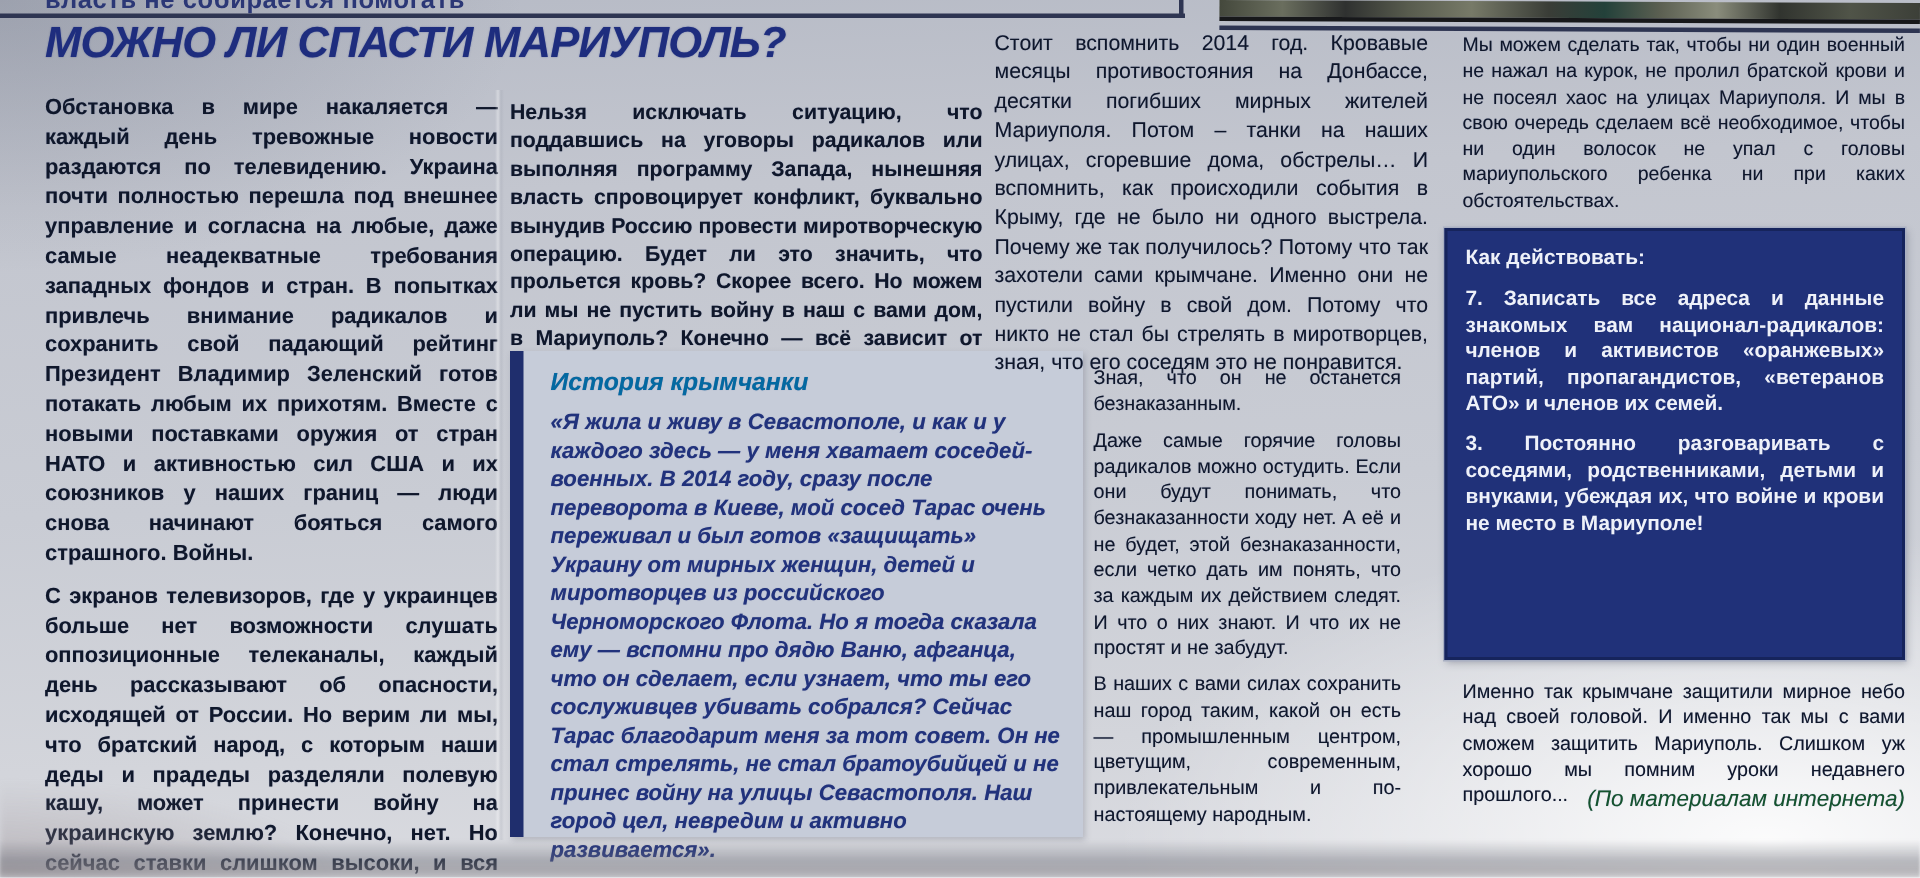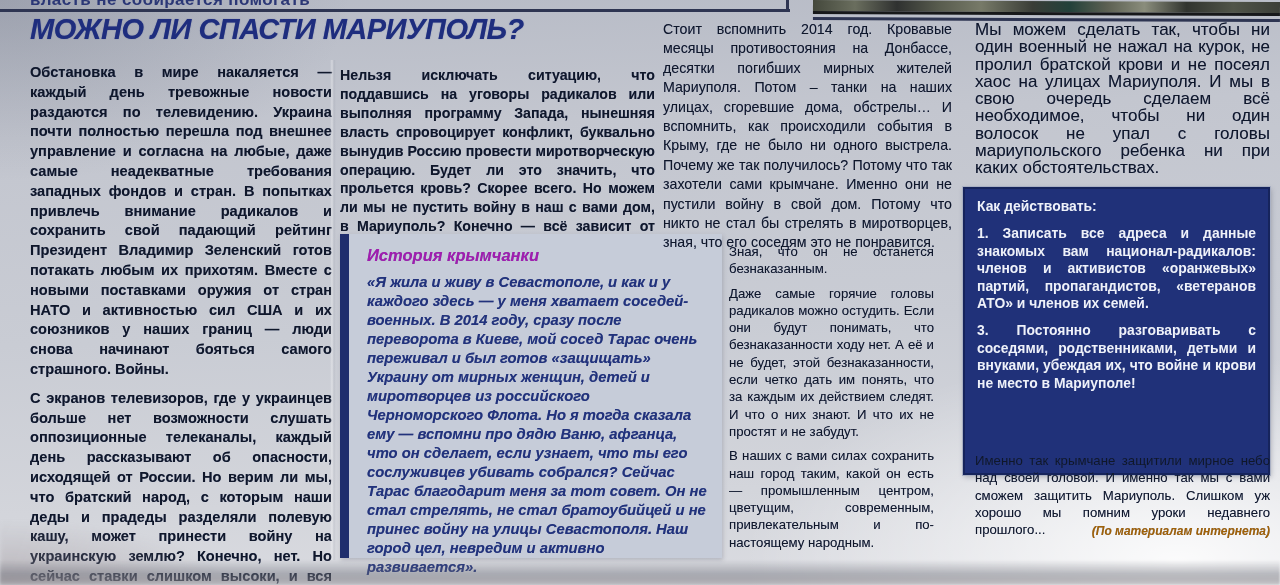--- a/index.html
+++ b/index.html
@@ -36,46 +36,46 @@
   .bodytext{
     color:#0f172a;text-align:justify;
     text-shadow:0 0 .5px rgba(46,61,125,.45);
   }
   .bodytext p{margin:0 0 9px 0;}
   .col1{left:30px;top:63px;width:302px;font-size:14.6px;line-height:19.8px;font-weight:700;}
   .col2{left:340px;top:66px;width:315px;font-size:14.2px;line-height:18.9px;font-weight:700;}
   .col3a{left:663px;top:20px;width:289px;font-size:14.2px;line-height:19.4px;font-weight:400;}
   .col3b{left:729px;top:243px;width:222px;font-size:13.2px;line-height:17.3px;font-weight:400;}
   .col3b p{margin:0 17px 7px 0;}
-  .col4lead{left:975px;top:21px;width:295px;font-size:17px;line-height:17.3px;font-weight:400;}
+  .col4lead{left:975px;top:21px;width:295px;font-size:13px;line-height:17.3px;font-weight:400;}
   .col4outro{left:975px;top:452px;width:295px;font-size:13.2px;line-height:17.3px;font-weight:400;}
-  .credit{left:975px;top:524px;width:295px;font-size:12px;font-style:italic;font-weight:700;
-    color:#a16207;text-align:right;text-shadow:0 0 .5px rgba(46,61,125,.45);}
+  .credit{left:975px;top:524px;width:295px;font-size:15px;font-style:italic;font-weight:400;
+    color:#14532d;text-align:right;text-shadow:0 0 .5px rgba(46,61,125,.45);}
   
   .inset{
     left:340px;top:234px;width:382px;height:324px;box-sizing:border-box;
     background:#c6ccd9;border-left:9px solid #1f2e6d;
     padding:12px 14px 10px 18px;
     box-shadow:1px 2px 4px rgba(70,75,95,.25);
   }
   .inset-heading{
-    font-size:16.5px;font-weight:700;font-style:italic;color:#a21caf;
+    font-size:16.5px;font-weight:700;font-style:italic;color:#0369a1;
     margin:0 0 8px 0;text-shadow:0 0 .5px rgba(33,50,124,.5);
   }
   .inset-quote{
     font-size:14.8px;line-height:19px;font-weight:700;font-style:italic;
     color:#21327c;text-align:left;margin:0;
     text-shadow:0 0 .5px rgba(33,50,124,.5);
   }
   
   .action-box{
     left:963px;top:152px;width:307px;height:288px;box-sizing:border-box;
     background:#203179;border:2px solid #16245c;
     box-shadow:0 0 0 1px #a9b0c3, 1px 2px 5px rgba(60,65,85,.35);
-    padding:9px 12px 8px 12px;color:#eef1f9;margin-top:35px;
+    padding:9px 12px 8px 12px;color:#eef1f9;
   }
   .action-heading{font-size:15.5px;font-weight:700;margin:0 0 9px 0;}
   .action-box p{font-size:13.9px;line-height:17.4px;font-weight:700;margin:0 0 10px 0;text-align:justify;}
   
   .shadow-bottom{
     left:0;top:560px;width:1280px;height:25px;
     background:linear-gradient(180deg,rgba(120,122,130,0) 0%,rgba(110,112,122,.45)55%,rgba(130,128,134,.55) 80%,rgba(160,158,163,.5) 100%);
     filter:blur(1px);
   }
   .crease{
@@ -124,21 +124,21 @@
   <p>Даже самые горячие головы радикалов можно остудить. Если они будут понимать, что безнаказанности ходу нет. А её и не будет, этой безнаказанности, если четко дать им понять, что за каждым их действием следят. И что о них знают. И что их не простят и не забудут.</p>
   <p>В наших с вами силах сохранить наш город таким, какой он есть — промышленным центром, цветущим, современным, привлекательным и по-настоящему народным.</p>
 </div>
 
 <div class="abs bodytext col4lead">
   <p>Мы можем сделать так, чтобы ни один военный не нажал на курок, не пролил братской крови и не посеял хаос на улицах Мариуполя. И мы в свою очередь сделаем всё необходимое, чтобы ни один волосок не упал с головы мариупольского ребенка ни при каких обстоятельствах.</p>
 </div>
 
 <div class="abs action-box">
   <p class="action-heading">Как действовать:</p>
-  <p>1. Записать все адреса и данные знакомых вам национал-радикалов: членов и активистов «оранжевых» партий, пропагандистов, «ветеранов АТО» и членов их семей.</p>
+  <p>7. Записать все адреса и данные знакомых вам национал-радикалов: членов и активистов «оранжевых» партий, пропагандистов, «ветеранов АТО» и членов их семей.</p>
   <p>3. Постоянно разговаривать с соседями, родственниками, детьми и внуками, убеждая их, что войне и крови не место в Мариуполе!</p>
 </div>
 
 <div class="abs bodytext col4outro">
   <p>Именно так крымчане защитили мирное небо над своей головой. И именно так мы с вами сможем защитить Мариуполь. Слишком уж хорошо мы помним уроки недавнего прошлого...</p>
 </div>
 <div class="abs credit">(По материалам интернета)</div>
 
 <div class="abs crease"></div>
 <div class="abs corner-shade"></div>

